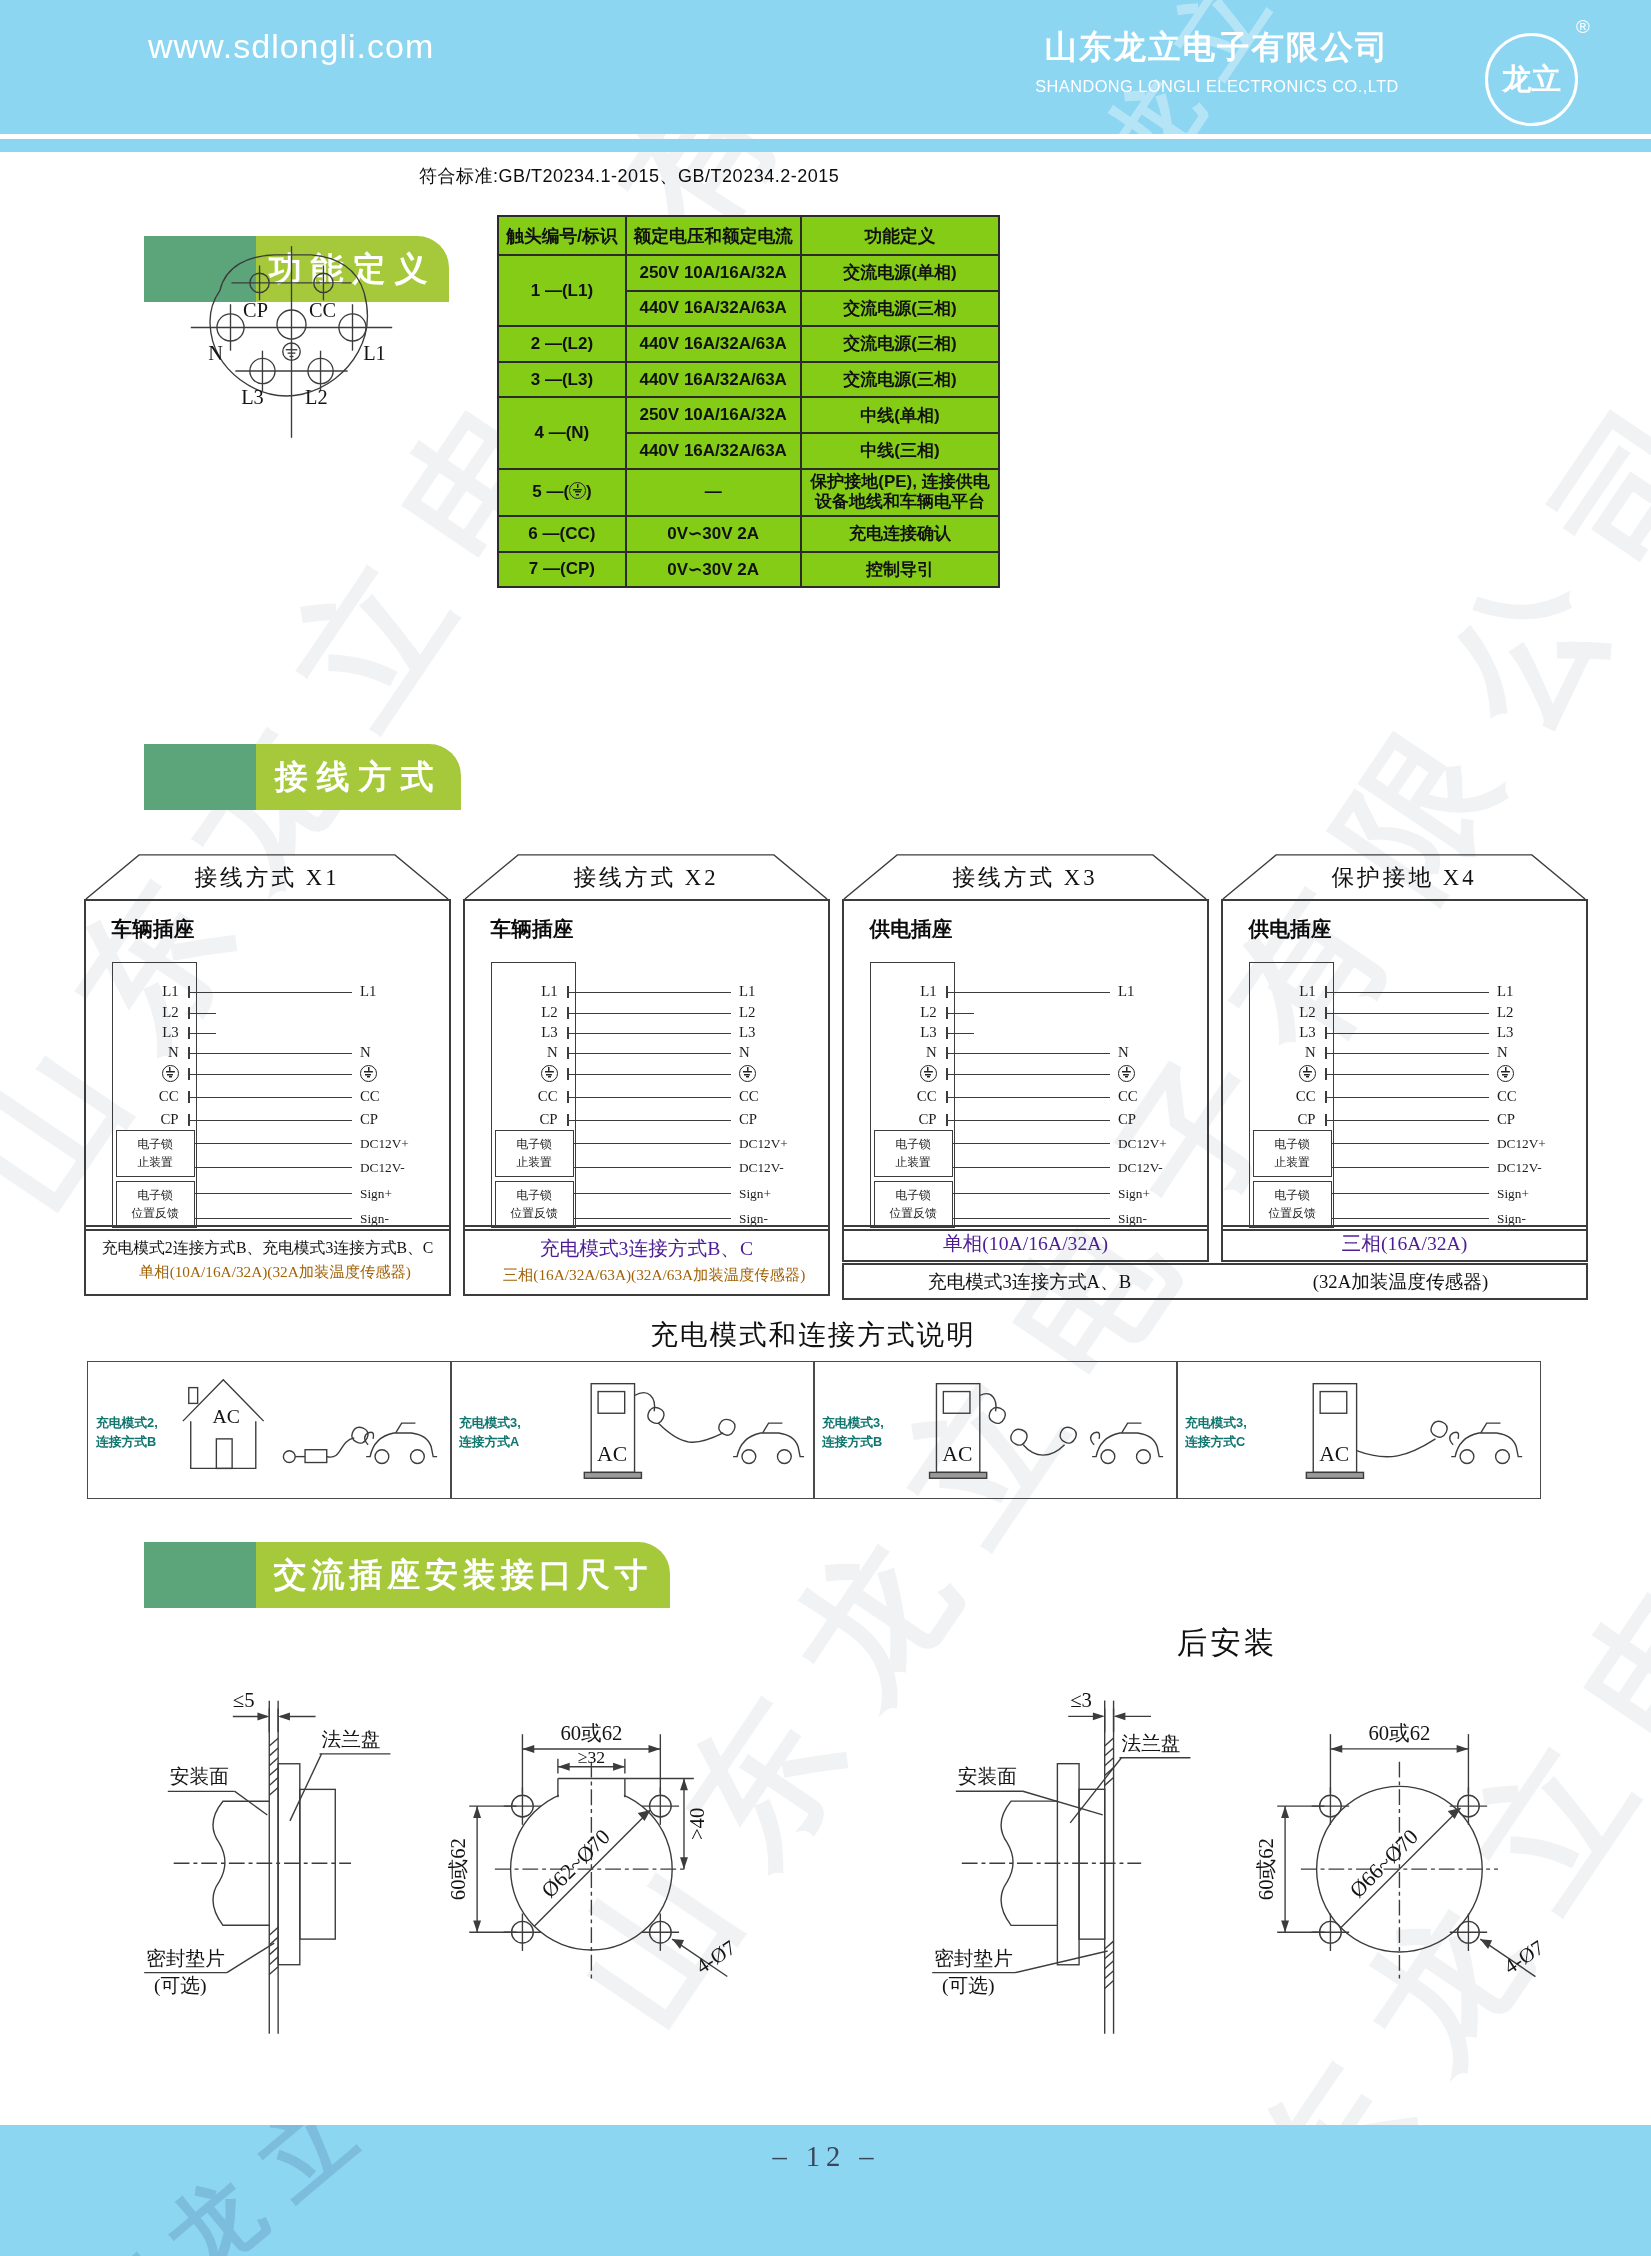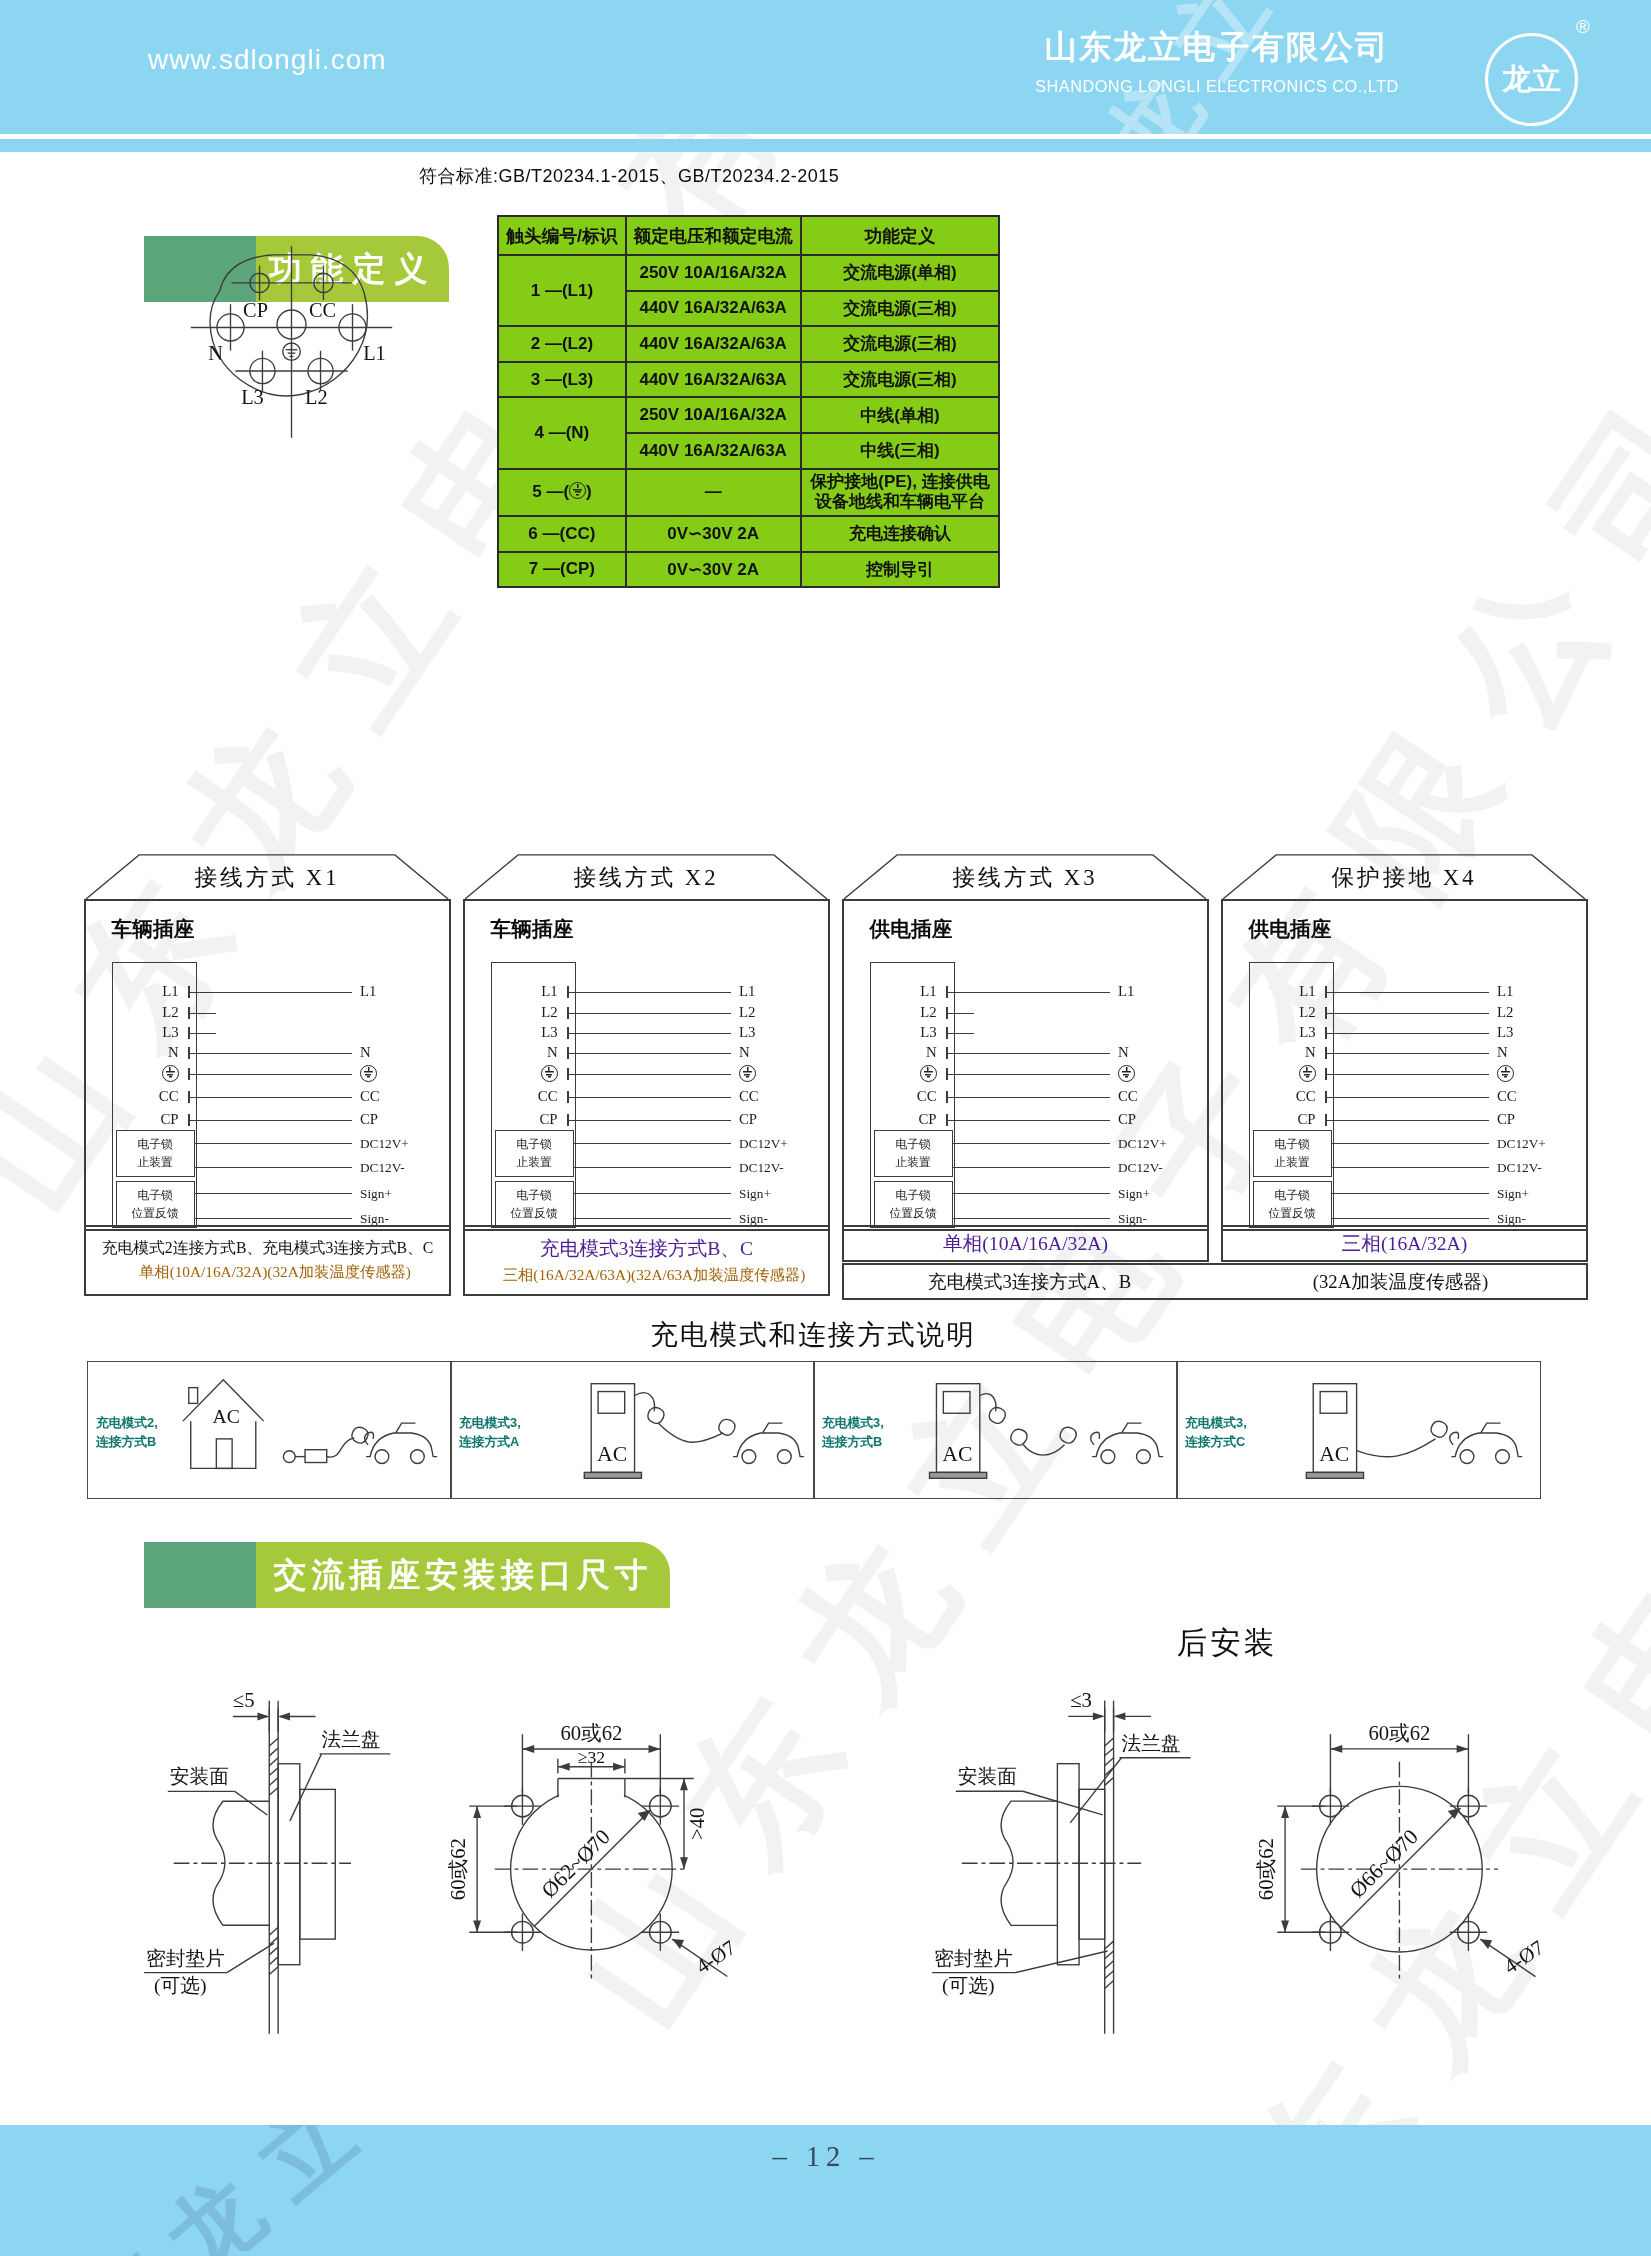--- a/index.html
+++ b/index.html
@@ -10,21 +10,21 @@
   .wm{z-index:0;font-size:148px;font-weight:700;white-space:nowrap;letter-spacing:47px;
       color:rgba(120,138,155,0.11);transform:rotate(-56deg);transform-origin:0 0;pointer-events:none;
       font-family:"Liberation Serif",serif;}
   .wm-head{z-index:0;font-size:89px;font-weight:700;white-space:nowrap;letter-spacing:29.6px;
       color:rgba(255,255,255,0.35);transform:rotate(-56deg);transform-origin:0 0;pointer-events:none;}
   .wm-foot{position:absolute;z-index:0;font-size:89px;font-weight:700;white-space:nowrap;letter-spacing:29.6px;
       color:rgba(105,160,198,0.45);transform:rotate(-40deg);transform-origin:0 0;pointer-events:none;}
   
   .pagehead{left:0;top:0;width:1652px;height:134px;background:#8dd6f2;overflow:hidden;}
   .stripe{left:0;top:139px;width:1652px;height:12.8px;background:#8dd6f2;}
-  .site{position:absolute;left:148px;top:44px;font-size:28px;color:#fff;letter-spacing:1px;}
+  .site{position:absolute;left:148px;top:27px;font-size:34px;color:#fff;letter-spacing:1px;}
   .company{position:absolute;left:1015px;top:25.6px;width:404px;text-align:center;color:#fff;}
   .company-cn{font-size:32.5px;font-weight:700;letter-spacing:2px;}
   .company-en{font-size:16.3px;margin-top:7.9px;letter-spacing:0.5px;}
   .logo{position:absolute;left:1485px;top:33px;width:87px;height:87px;border:3.9px solid #fff;border-radius:50%;
         color:#fff;display:flex;align-items:center;justify-content:center;font:bold 29.6px "Liberation Serif",serif;}
   .logo-reg{position:absolute;left:1576px;top:15.8px;color:#fff;font-size:18.7px;}
   .pagefoot{left:0;top:2125px;width:1652px;height:132px;background:#8dd6f2;overflow:hidden;}
   .pagenum{position:absolute;left:0;top:15.8px;width:100%;text-align:center;z-index:1;
            font:28.6px "Liberation Serif",serif;color:#37485c;letter-spacing:5.9px;}
   
@@ -200,20 +200,26 @@
       <td>充电连接确认</td>
     </tr>
     <tr>
       <td>7 —(CP)</td>
       <td>0V∽30V  2A</td>
       <td>控制导引</td>
     </tr>
   </tbody>
     </table>
 
+  <div class="band" style="left:144px;top:744px;width:317px;">
+    <div class="dark"></div>
+    <div class="light" style="width:205px;">
+        <span>接线方式</span>
+      </div>
+  </div>
 
   <div class="wpanel" style="left:84px;">
     <svg class="wp-trap draw" viewBox="0 0 372 48" preserveAspectRatio="none">
         <polyline points="2,48 56,3 316,3 370,48"></polyline>
       </svg>
     <div class="wp-title">接线方式 X1</div>
     <div class="wp-body">
       <div class="wp-socket">车辆插座</div>
       <div class="wp-inner"></div>
       <div class="wp-pins" style="position:absolute;inset:0;">

